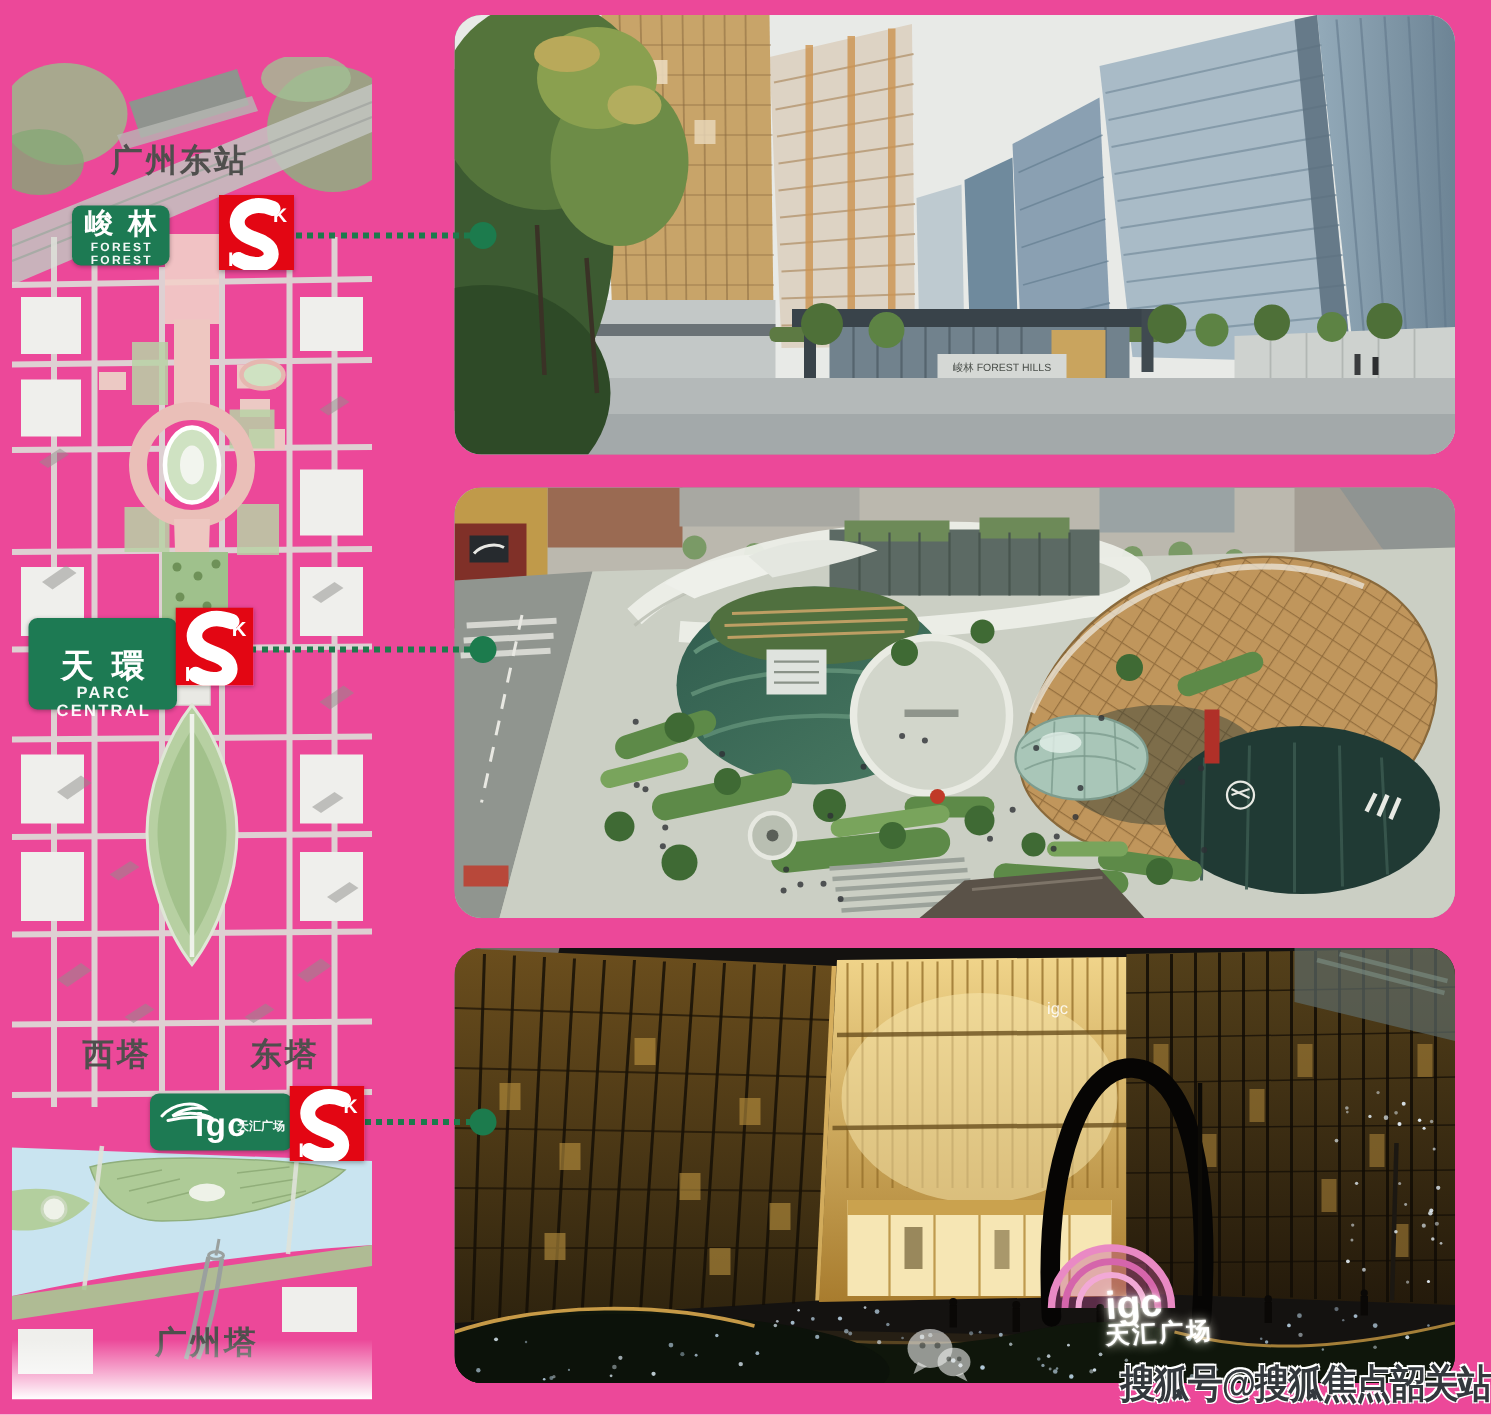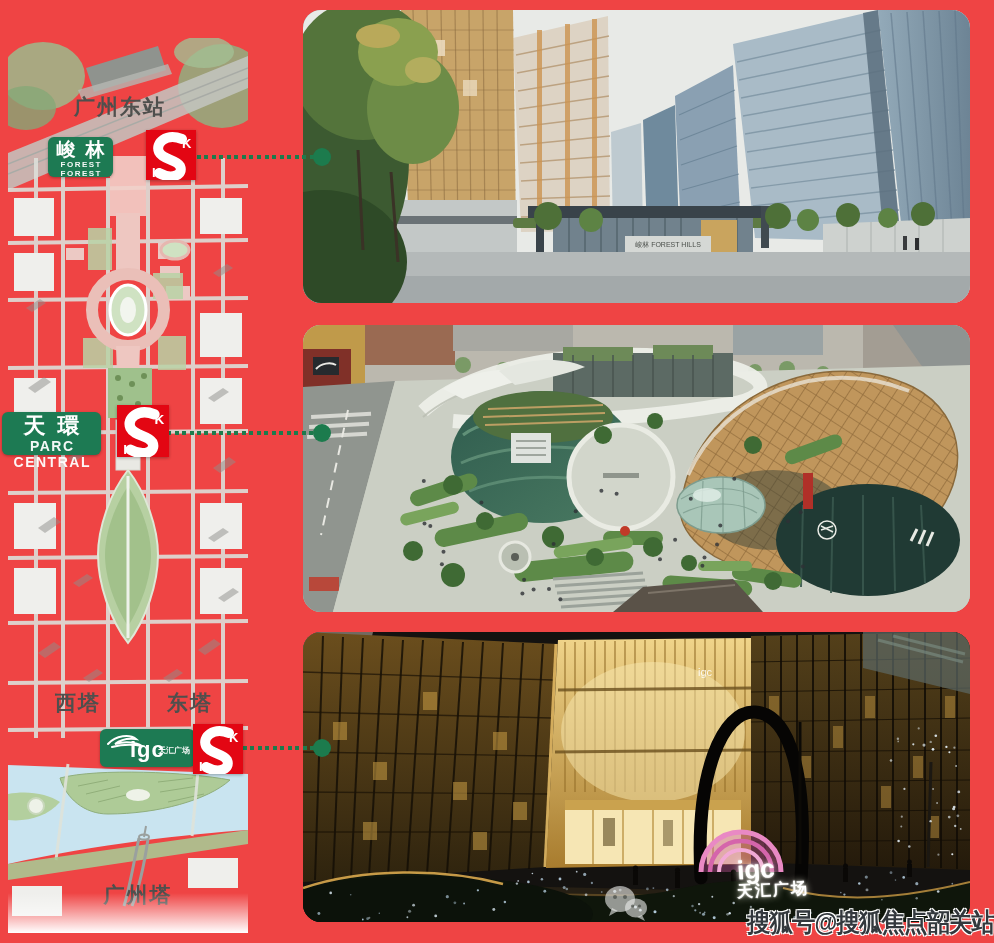--- a/index.html
+++ b/index.html
@@ -1,31 +1,31 @@
 <!DOCTYPE html>
 <html><head>
 <meta charset="utf-8">
 <style>
   html,body{margin:0;padding:0;background:#ffffff;}
-  .canvas{position:relative;width:994px;height:943px;background:#ef4444;overflow:hidden;
+  .canvas{position:relative;width:994px;height:943px;background:#ec4899;overflow:hidden;
           font-family:"Liberation Sans",sans-serif;}
   
   .map-panel{position:absolute;left:8px;top:38px;width:240px;height:895px;}
   .map-label{font:700 21px "Liberation Sans",sans-serif;fill:#4f4f4d;letter-spacing:2px;}
   
   .badge{position:absolute;background:#1d7a53;border-radius:6px;color:#fff;text-align:center;
          box-shadow:0 1px 3px rgba(0,0,0,.3);z-index:3;}
   .badge .t1{display:block;font-weight:700;}
   .badge .t2{display:block;font-weight:700;opacity:.95;}
   #badge-forest{left:48px;top:137px;width:65px;height:38px;padding-top:2px;}
   #badge-forest .t1{font-size:19px;letter-spacing:10px;margin-right:-10px;line-height:21px;}
   #badge-forest .t2{font-size:8px;letter-spacing:1.5px;margin-right:-1.5px;}
-  #badge-parc{left:2px;top:412px;width:99px;height:41px;padding-top:2px;}
+  #badge-parc{left:19px;top:412px;width:99px;height:41px;padding-top:20px;}
   #badge-parc .t1{font-size:22px;letter-spacing:12px;margin-right:-12px;line-height:24px;}
-  #badge-parc .t2{font-size:14px;letter-spacing:1.5px;margin-right:-1.5px;}
+  #badge-parc .t2{font-size:11px;letter-spacing:1.5px;margin-right:-1.5px;}
   #badge-igc{left:100px;top:729px;width:95px;height:38px;}
   #badge-igc .swoosh{position:absolute;left:6px;top:3px;}
   #badge-igc .t1{position:absolute;left:30px;top:8px;font-size:22px;font-weight:700;letter-spacing:1px;}
   #badge-igc .t2{position:absolute;right:5px;top:16px;font-size:8px;opacity:.95;}
   
   .shk{position:absolute;z-index:3;box-shadow:0 1px 3px rgba(0,0,0,.3);}
   #shk-1{left:146px;top:130px;width:50px;height:50px;}
   #shk-2{left:117px;top:405px;width:52px;height:52px;}
   #shk-3{left:193px;top:724px;width:50px;height:50px;}
   

